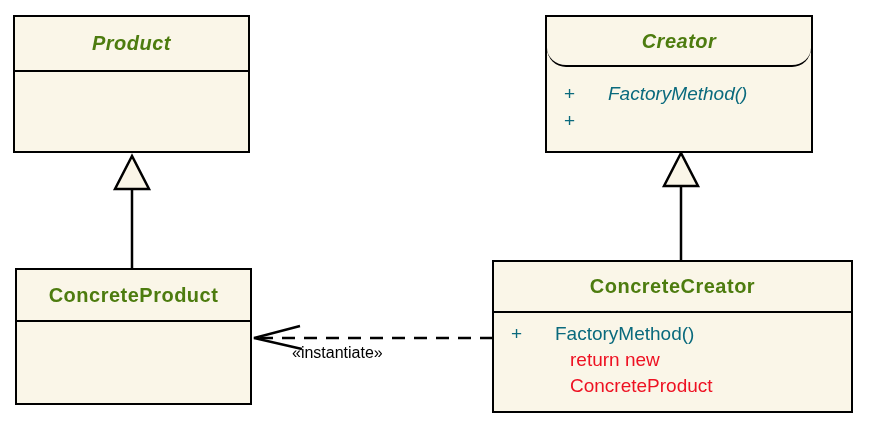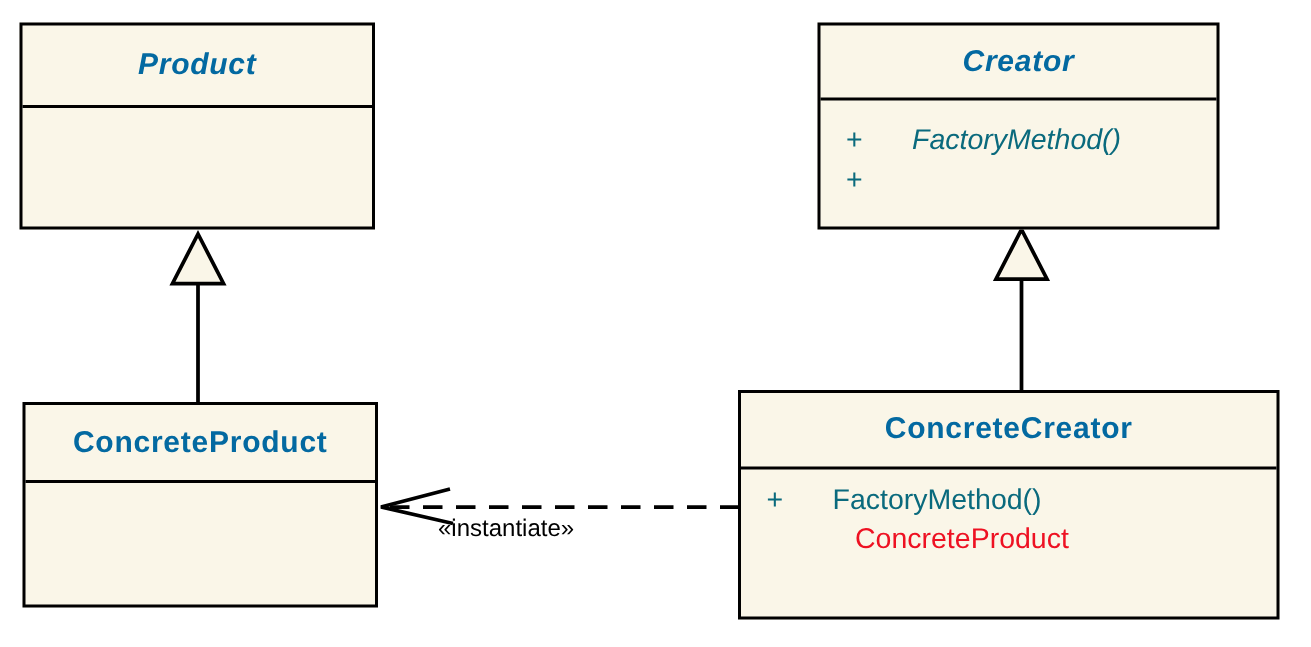--- a/index.html
+++ b/index.html
@@ -28,21 +28,21 @@
     border: 2.5px solid var(--border, #000);
     box-sizing: border-box;
   }
   .uml-title {
     display: flex;
     align-items: center;
     justify-content: center;
     font-weight: bold;
     font-size: 20px;
     letter-spacing: 0.5px;
-    color: #0369a1;
+    color: #4d7c0f;
     border-bottom: 2.5px solid var(--border, #000);
     box-sizing: border-box;
   }
   .uml-title.italic { font-style: italic; }
   .uml-body { box-sizing: border-box; }
   .method-row {
     display: flex;
     padding-left: 17px;
     font-size: 19px;
     line-height: 27px;
@@ -59,21 +59,21 @@
   .edge-label {
     position: absolute;
     font-size: 16px;
     color: #000;
     white-space: nowrap;
   }
   
   .box-product          { left: 13px;  top: 15px;  width: 237px; height: 138px; }
   .box-product .uml-title          { height: 55px; }
   .box-creator          { left: 545px; top: 15px;  width: 268px; height: 138px; }
-  .box-creator .uml-title          { height: 50px; }
+  .box-creator .uml-title          { height: 50px; border-radius: 19px; }
   .box-creator .uml-body           { padding-top: 13px; }
   .box-concrete-product { left: 15px;  top: 268px; width: 237px; height: 137px; }
   .box-concrete-product .uml-title { height: 52px; }
   .box-concrete-creator { left: 492px; top: 260px; width: 361px; height: 153px; }
   .box-concrete-creator .uml-title { height: 51px; }
   .box-concrete-creator .uml-body  { padding-top: 7px; }
   .label-instantiate { left: 292px; top: 344px; }
 </style>
 </head>
 <body>
@@ -115,19 +115,20 @@
     <div class="uml-body"></div>
   </div>
 
   <div class="uml-class box-concrete-creator">
     <div class="uml-title">ConcreteCreator</div>
     <div class="uml-body">
       <div class="method-row">
         <span class="vis">+</span>
         <span class="mname">FactoryMethod()</span>
       </div>
+      <div class="note-line">return new</div>
       <div class="note-line">ConcreteProduct</div>
     </div>
   </div>
 
   <div class="edge-label label-instantiate">«instantiate»</div>
 
 </div>
 
 </body></html>

